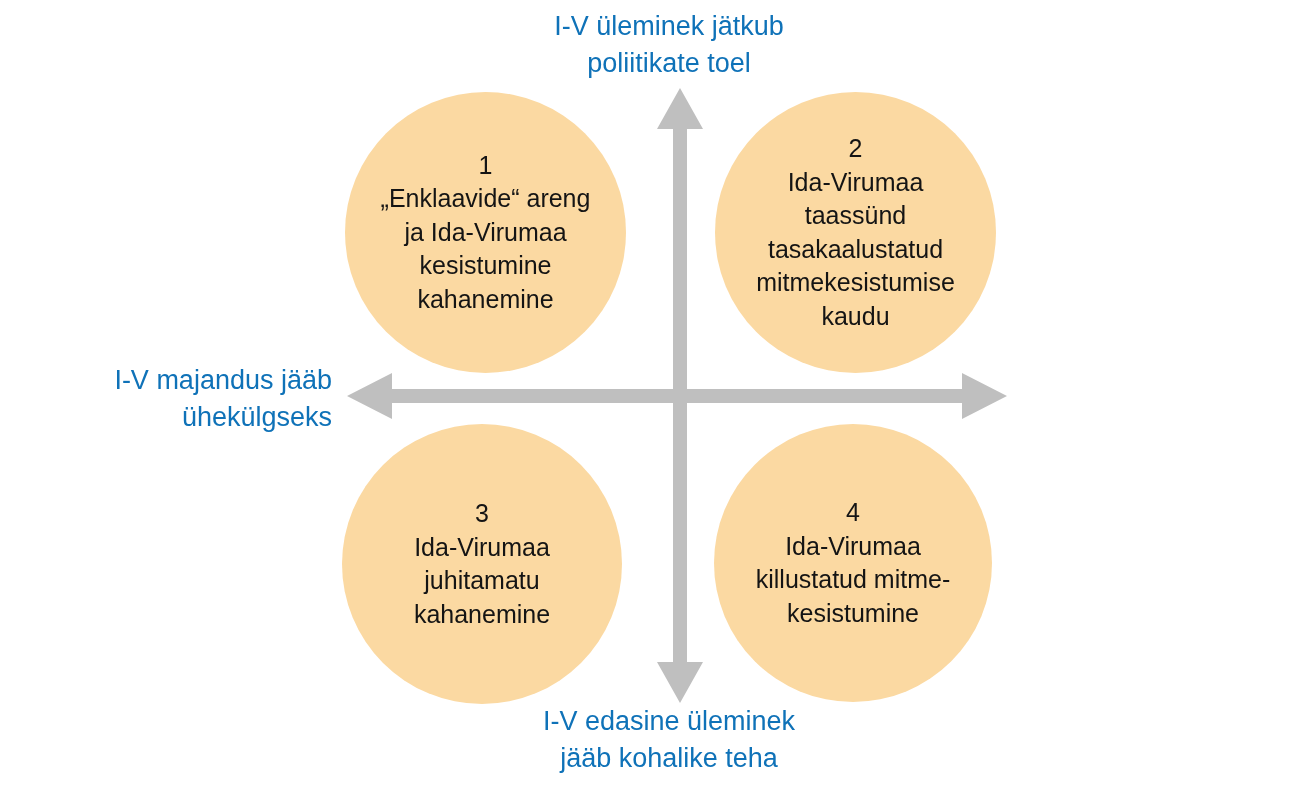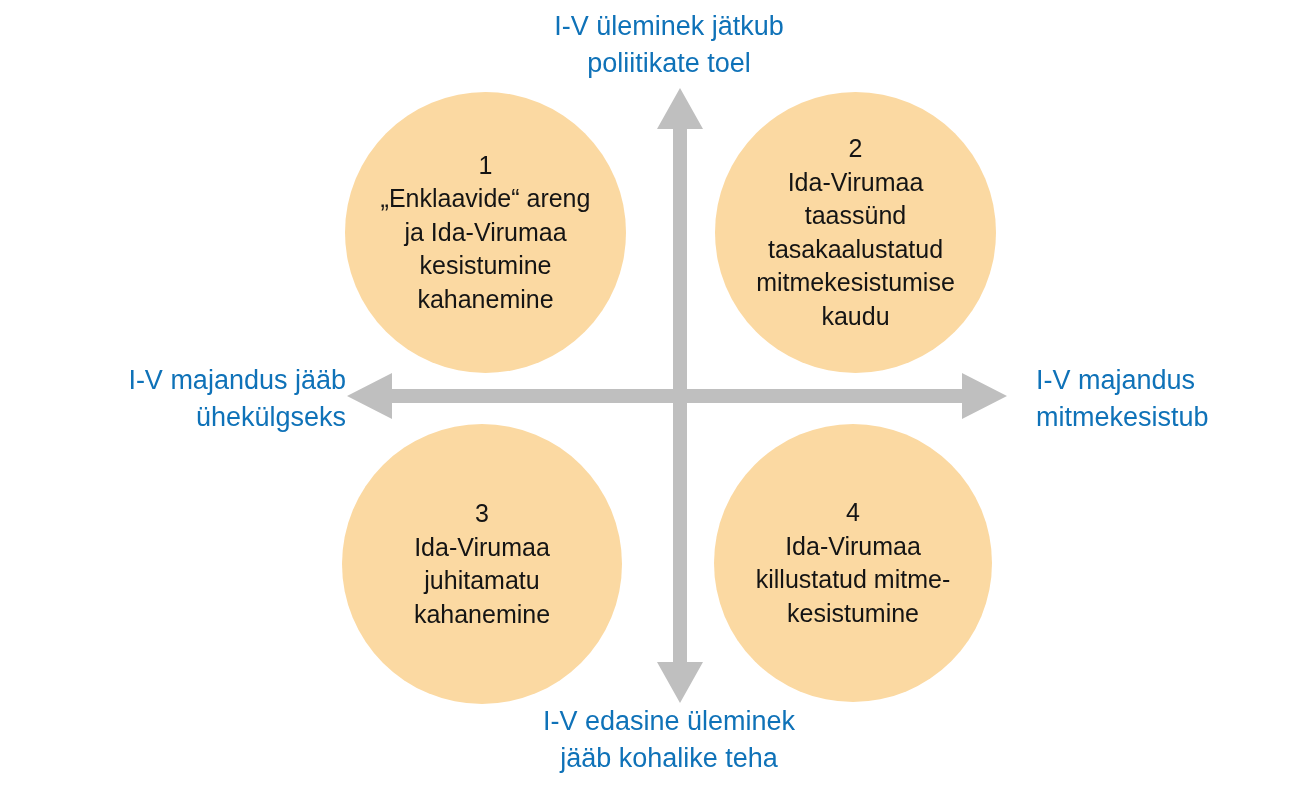--- a/index.html
+++ b/index.html
@@ -63,21 +63,21 @@
   
   .axis-label {
     position: absolute;
     color: #0f72b8;
     font-size: 27px;
     line-height: 1.36;
     white-space: pre-line;
   }
   #label-top    { left: 449px; top: 8px;   width: 440px; text-align: center; }
   #label-bottom { left: 449px; top: 703px; width: 440px; text-align: center; }
-  #label-left   { left: 28px;  top: 362px; width: 318px; text-align: right; }
+  #label-left   { left: 14px;  top: 362px; width: 318px; text-align: right; }
   #label-right  { left: 1036px;top: 362px; width: 268px; text-align: left; }
 </style>
 </head>
 <body>
 
 <div id="canvas">
 
   <svg class="axis-svg" viewBox="0 0 1309 791">
 
     <polygon fill="#BFBFBF" points="680,88 703,129 687,129 687,662 703,662 680,703 657,662 673,662 673,129 657,129"></polygon>
@@ -87,22 +87,20 @@
 
   <div class="axis-label" id="label-top">I-V üleminek jätkub
 poliitikate toel</div>
 
   <div class="axis-label" id="label-bottom">I-V edasine üleminek
 jääb kohalike teha</div>
 
   <div class="axis-label" id="label-left">I-V majandus jääb
 ühekülgseks</div>
 
-  <div class="axis-label" id="label-right">I-V majandus
-mitmekesistub</div>
 
   <div class="circle" id="circle-q1">
     <div class="num">1</div>
     <div class="body">„Enklaavide“ areng
 ja Ida-Virumaa
 kesistumine
 kahanemine</div>
   </div>
 
   <div class="circle" id="circle-q2">

